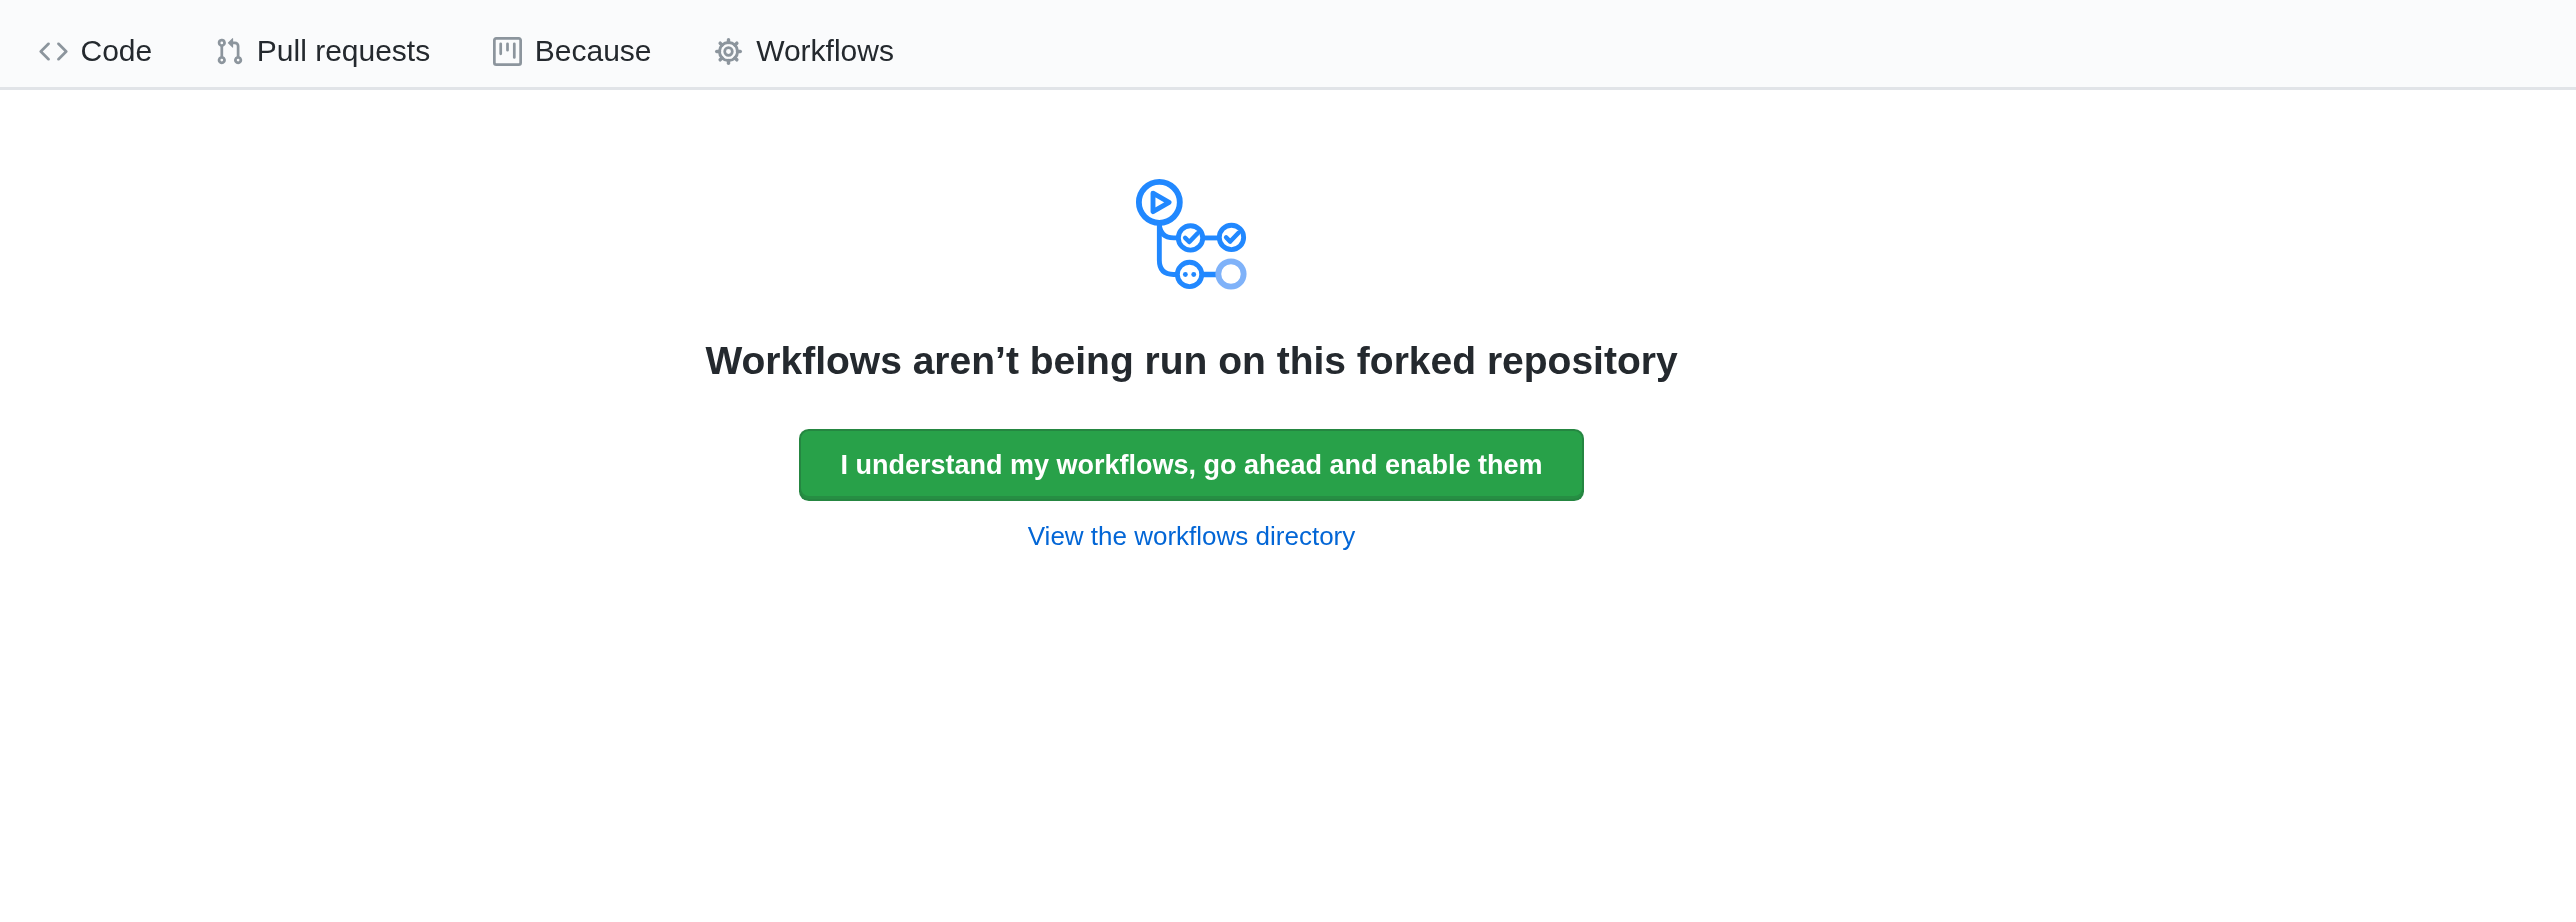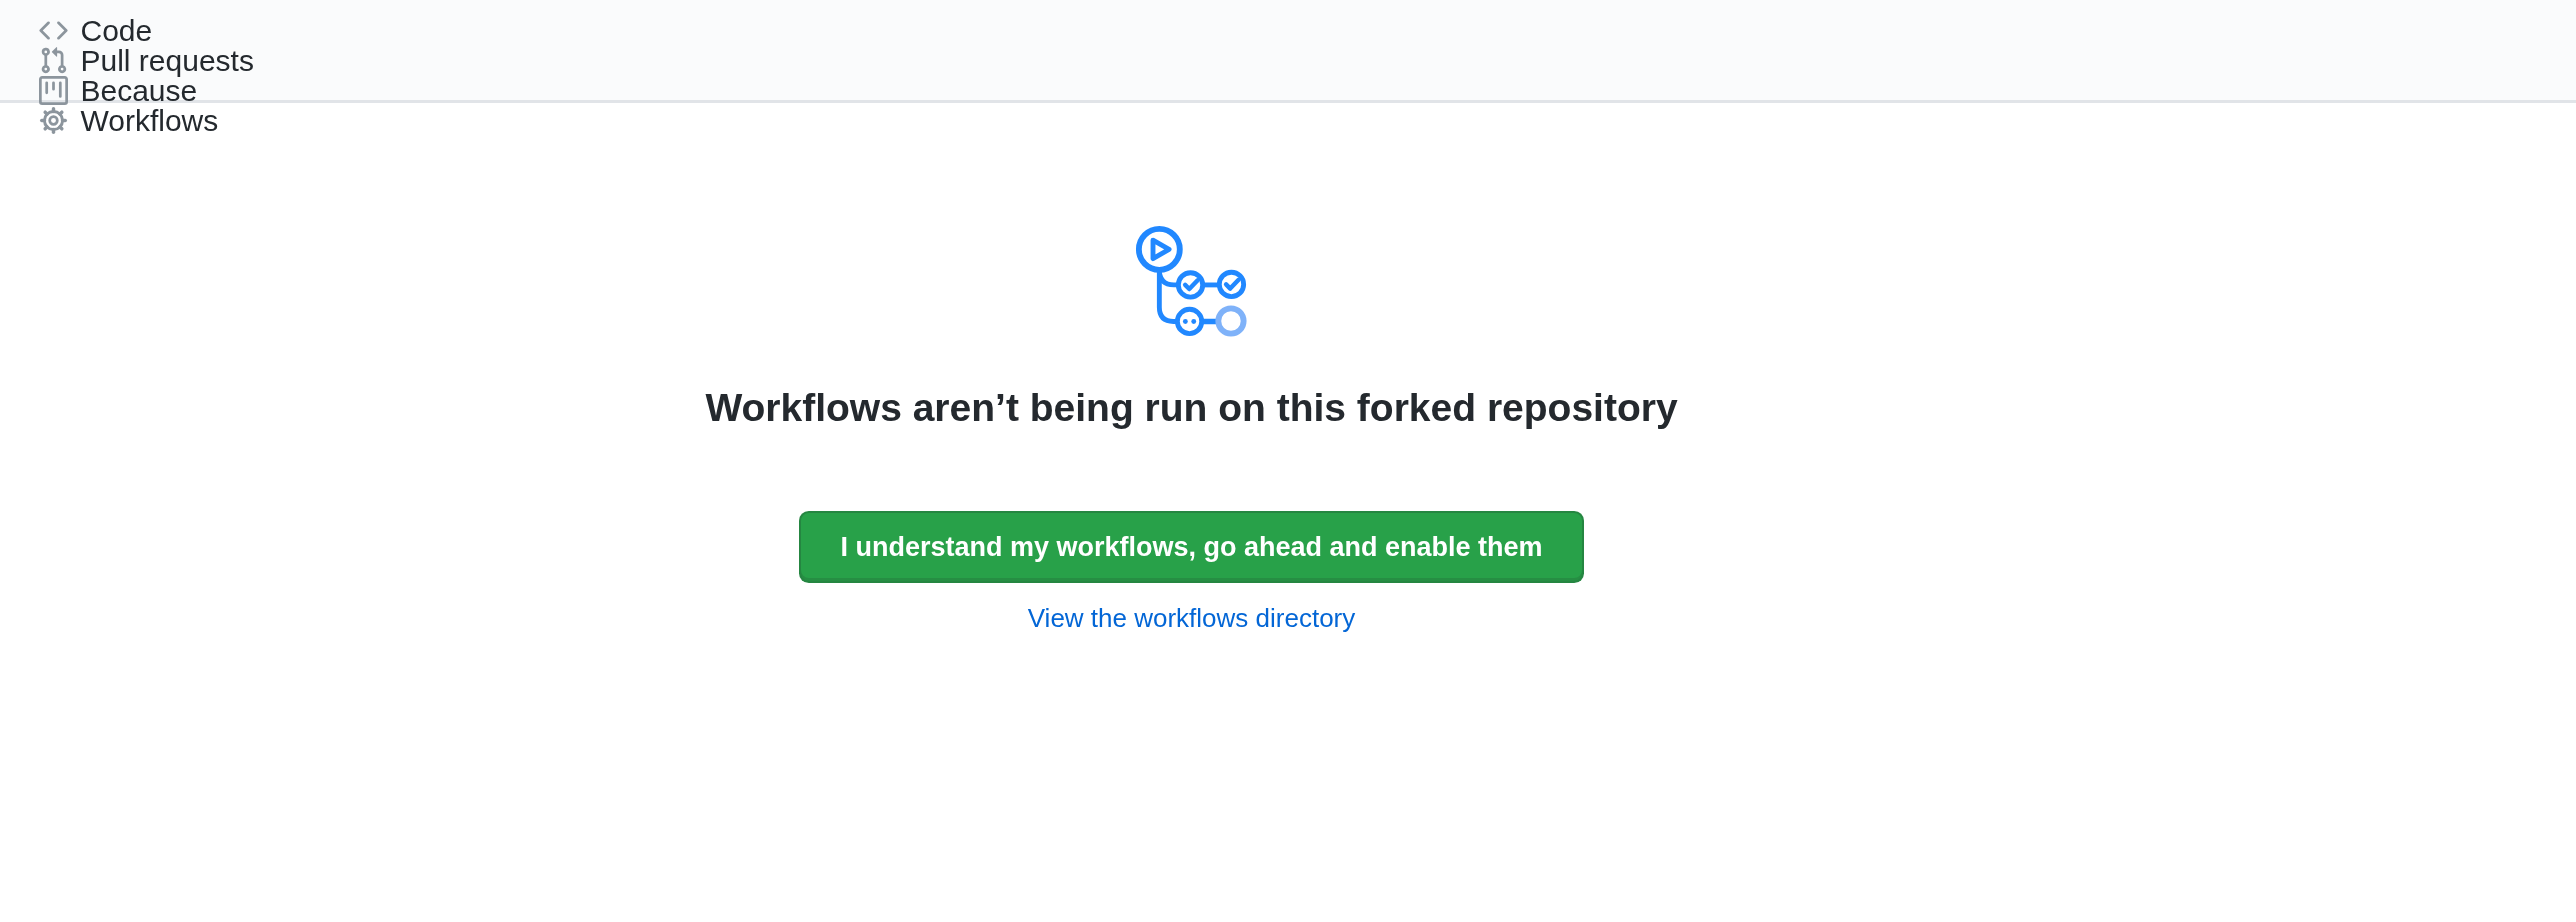--- a/index.html
+++ b/index.html
@@ -15,27 +15,26 @@
   body {
     width: 2576px; height: 923px;
     background: #ffffff;
     font-family: "Liberation Sans", sans-serif;
     color: #24292e;
     overflow: hidden;
   }
 
   
   .reponav {
-    height: 103px;
+    height: 90px;
     background: #fafbfc;
     border-bottom: 3.9px solid #e1e4e8;
     display: flex;
     align-items: stretch;
     padding: 15.6px 0 0 9.8px;
-    flex-direction: column;
   }
   .tab {
     position: relative;
     display: flex;
     align-items: center;
     padding: 0 29px;
     margin-right: 4.9px;
     font-size: 30px;
     line-height: 1;
     color: #24292e;
@@ -50,21 +49,21 @@
   .tab.selected::after {
     content: "";
     position: absolute;
     left: 0; right: 0; bottom: -3.9px;
     height: 5.9px;
     background: var(--accent-coral);
   }
 
   
   .content { width: 2383px; }
-  .blankslate { padding-top: 120px; text-align: center; }
+  .blankslate { padding-top: 86px; text-align: center; }
   .illustration { display: inline-block; }
   .illustration svg { width: 115px; height: 119px; display: block; }
   .wf-stroke { fill: none; stroke: var(--wf-blue); }
   .wf-fill { fill: var(--wf-blue); }
   .wf-light { fill: none; stroke: var(--wf-light-blue); }
 
   .bs-heading {
     margin: 37px 0 0;
     font-size: 39px;
     line-height: 49px;
@@ -72,21 +71,21 @@
     color: #24292e;
   }
   .bs-desc {
     margin: 13.7px auto 0;
     max-width: 1622px;
     font-size: 26px;
     line-height: 39px;
     color: #586069;
   }
   .btn-green {
-    margin-top: 79px;
+    margin-top: 44px;
     display: inline-block;
     font-family: inherit;
     font-size: 27px;
     font-weight: bold;
     color: #ffffff;
     background: var(--button-green);
     border: 2px solid rgba(27,31,35,0.2);
     border-radius: 9.8px;
     padding: 16.6px 39px;
     line-height: 35px;

